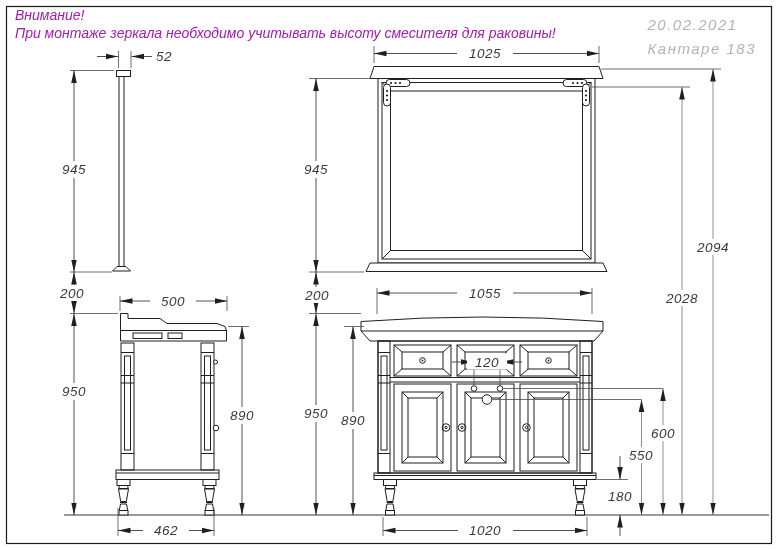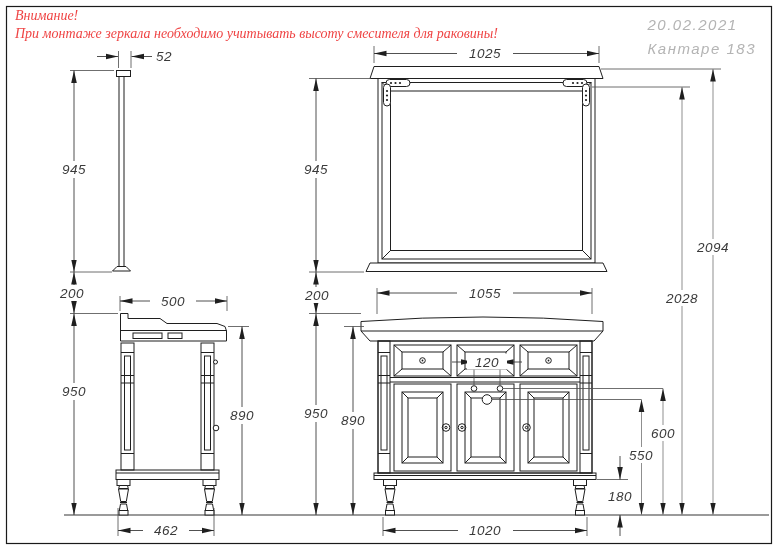--- a/index.html
+++ b/index.html
@@ -1,19 +1,19 @@
 <!DOCTYPE html>
 <html><head>
 <meta charset="utf-8">
 <style>
   html,body{margin:0;padding:0;background:#fff;}
   .sheet{position:relative;width:778px;height:550px;background:#fff;
          font-family:"Liberation Sans",sans-serif;overflow:hidden;}
   .hdr{position:absolute;top:7px;left:15px;font-style:italic;font-size:14px;
-       color:#ef4444;line-height:17.5px;white-space:nowrap;font-family:Liberation Serif, serif;}
+       color:#a21caf;line-height:17.5px;white-space:nowrap;}
   .meta{position:absolute;top:13px;right:22px;text-align:left;font-style:italic;
         font-size:15px;color:#b4b4b4;line-height:24px;letter-spacing:1.5px;white-space:nowrap;}
   svg{position:absolute;top:0;left:0;}
   .geo{stroke:#1f1f1f;stroke-width:1;fill:none;}
   .geof{stroke:#1f1f1f;stroke-width:1;fill:#ffffff;}
   .dim{stroke:#3d3d3d;stroke-width:0.9;fill:none;}
   .diml{stroke:#8f8f8f;stroke-width:1;fill:none;}
   .ext{stroke:#4a4a4a;stroke-width:0.8;fill:none;}
   .floor{stroke:#9a9a9a;stroke-width:1.8;}
   .bg{fill:#ffffff;stroke:none;}

